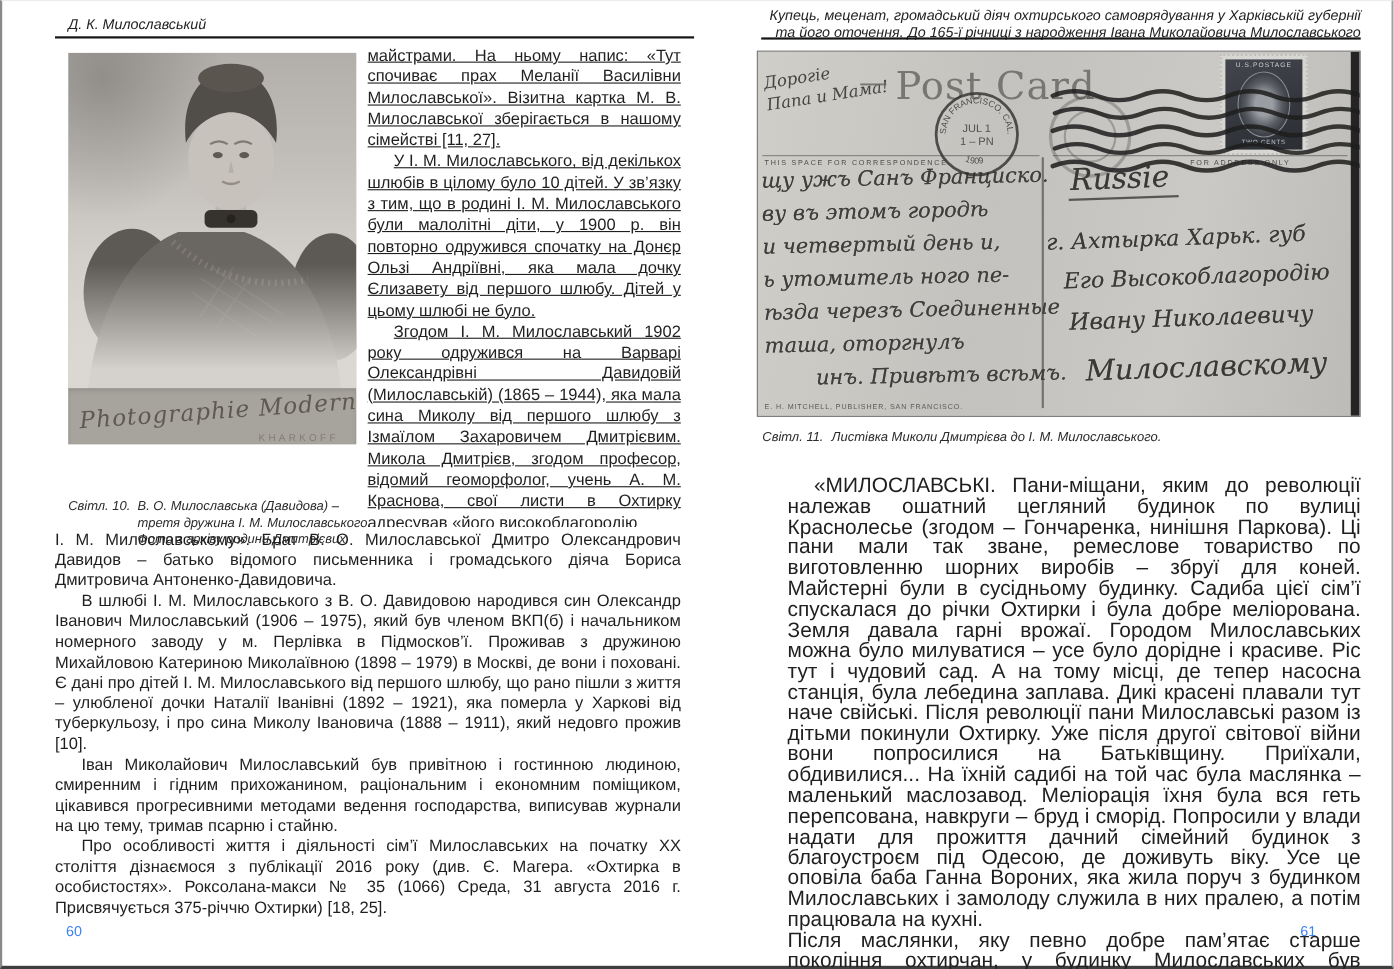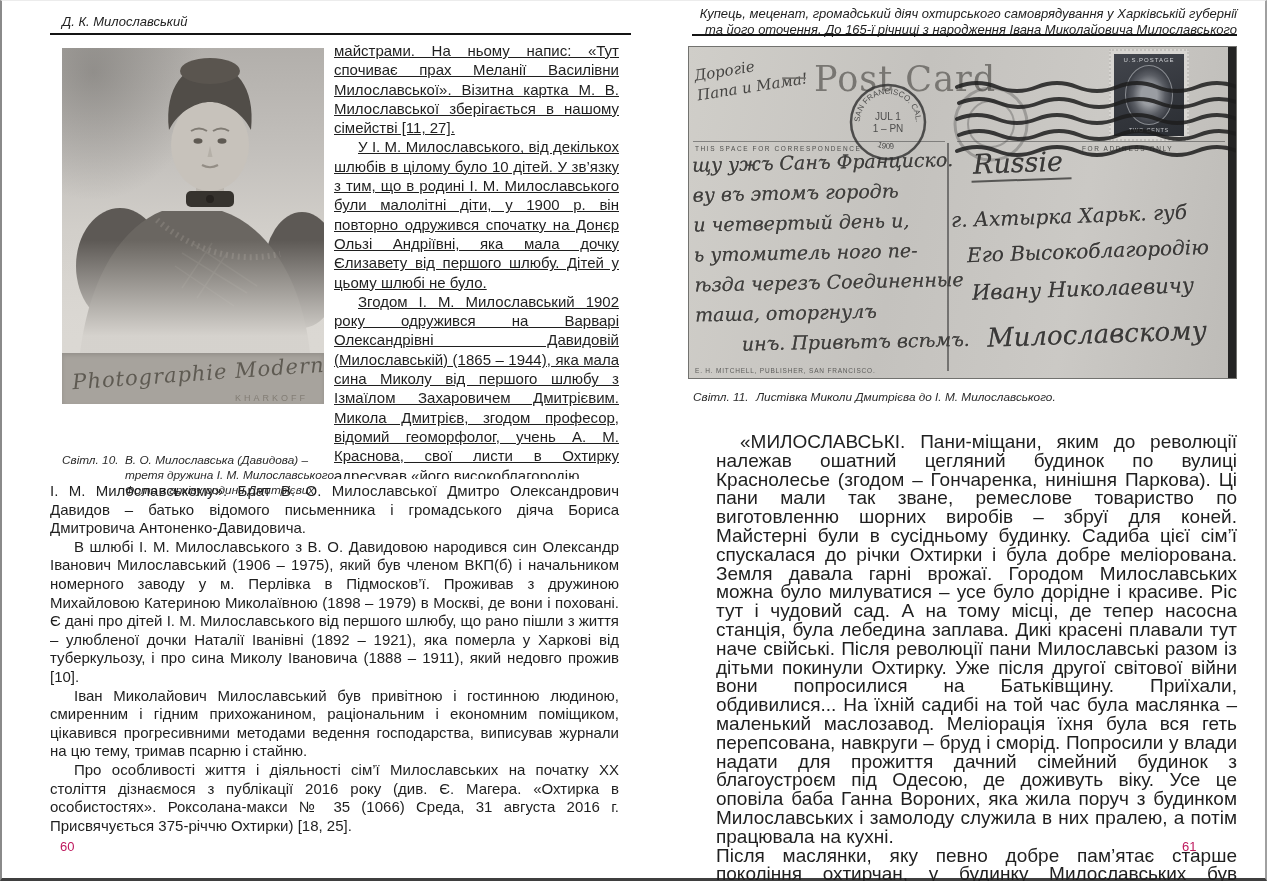--- a/index.html
+++ b/index.html
@@ -17,21 +17,21 @@
   .col-text p,.body-text p,.quote-text p{margin:0;text-align:justify;}
   .col-text p{font-size:15px;line-height:19.3px;}
   .body-text p{font-size:15px;line-height:18.6px;}
   .quote-text p{font-size:19px;line-height:18.8px;}
   .ind{text-indent:24px;}
   .noind{text-indent:0;}
 
   .caption{font-style:italic;font-size:11.8px;line-height:15px;color:#2a2a2a;}
   .caption .cap-label{position:absolute;left:0;top:0;}
   .caption .cap-text{display:block;}
-  .pagenum{font-size:13px;color:#be185d;}
+  .pagenum{font-size:13px;color:#3b82f6;}
 
   
   .portrait{width:262px;height:356px;overflow:hidden;background:#cdcac6;}
   .portrait svg{display:block;}
   .mount{position:absolute;left:0;top:305px;width:262px;height:51px;background:#a7a39d;
          box-shadow:inset 0 2px 4px rgba(0,0,0,.12);}
   .studio-script{position:absolute;left:10px;top:8px;font-family:"DejaVu Serif",serif;font-style:italic;
                  font-size:21px;color:#5e5a52;transform:rotate(-4deg);letter-spacing:1px;white-space:nowrap;}
   .studio-city{position:absolute;right:16px;bottom:1px;font-size:9px;letter-spacing:3px;color:#827d75;}
 

